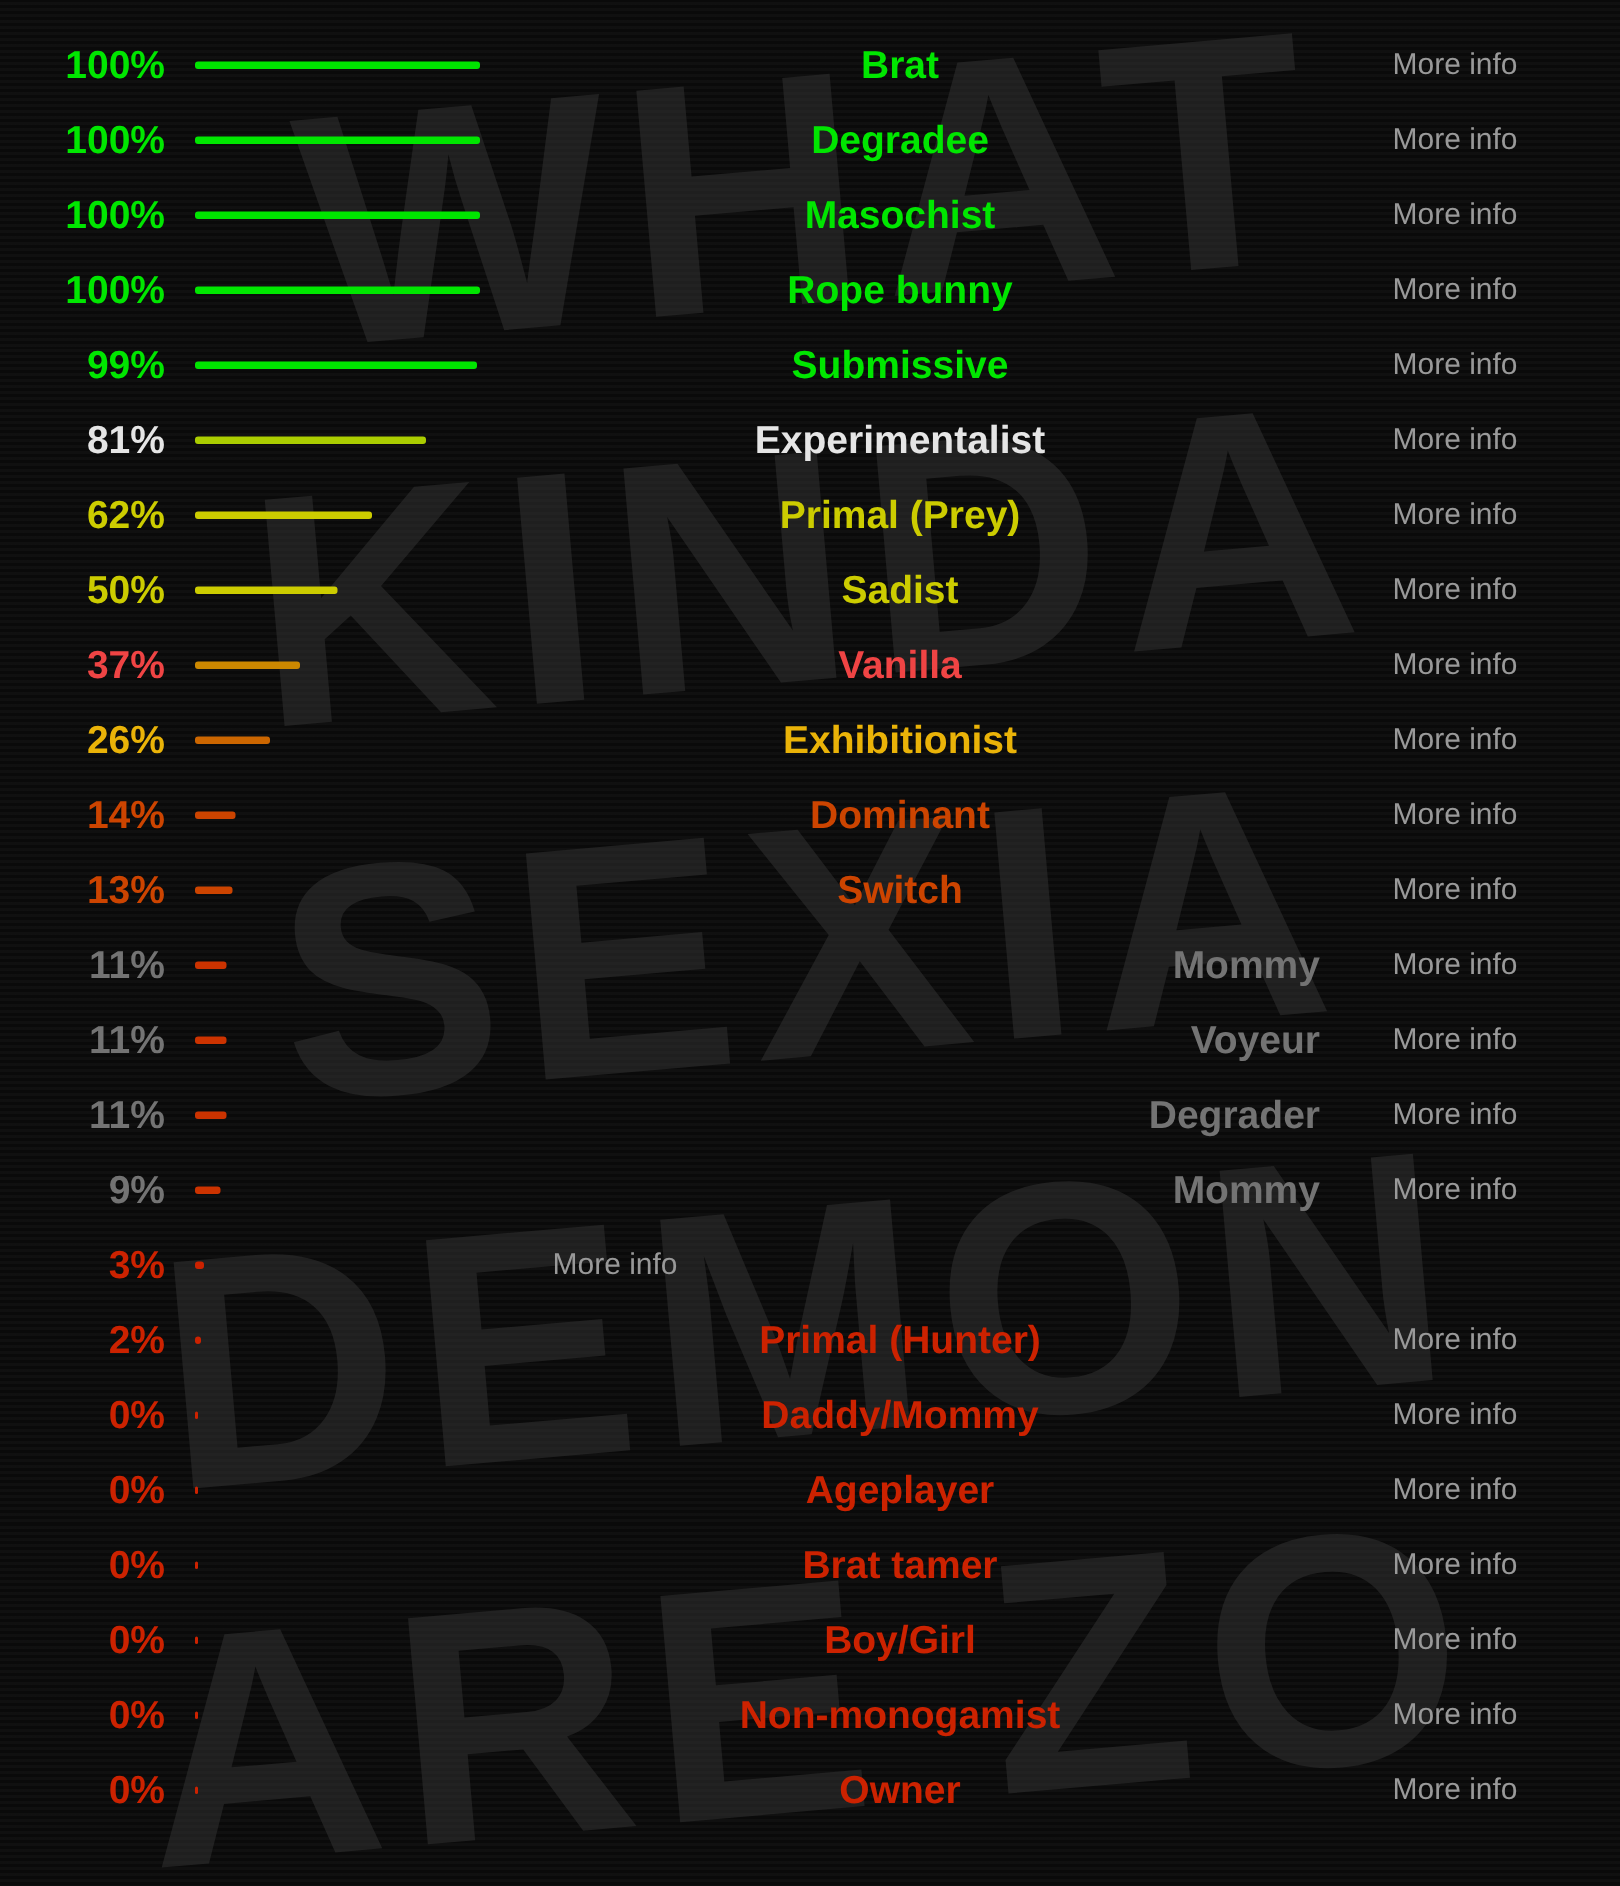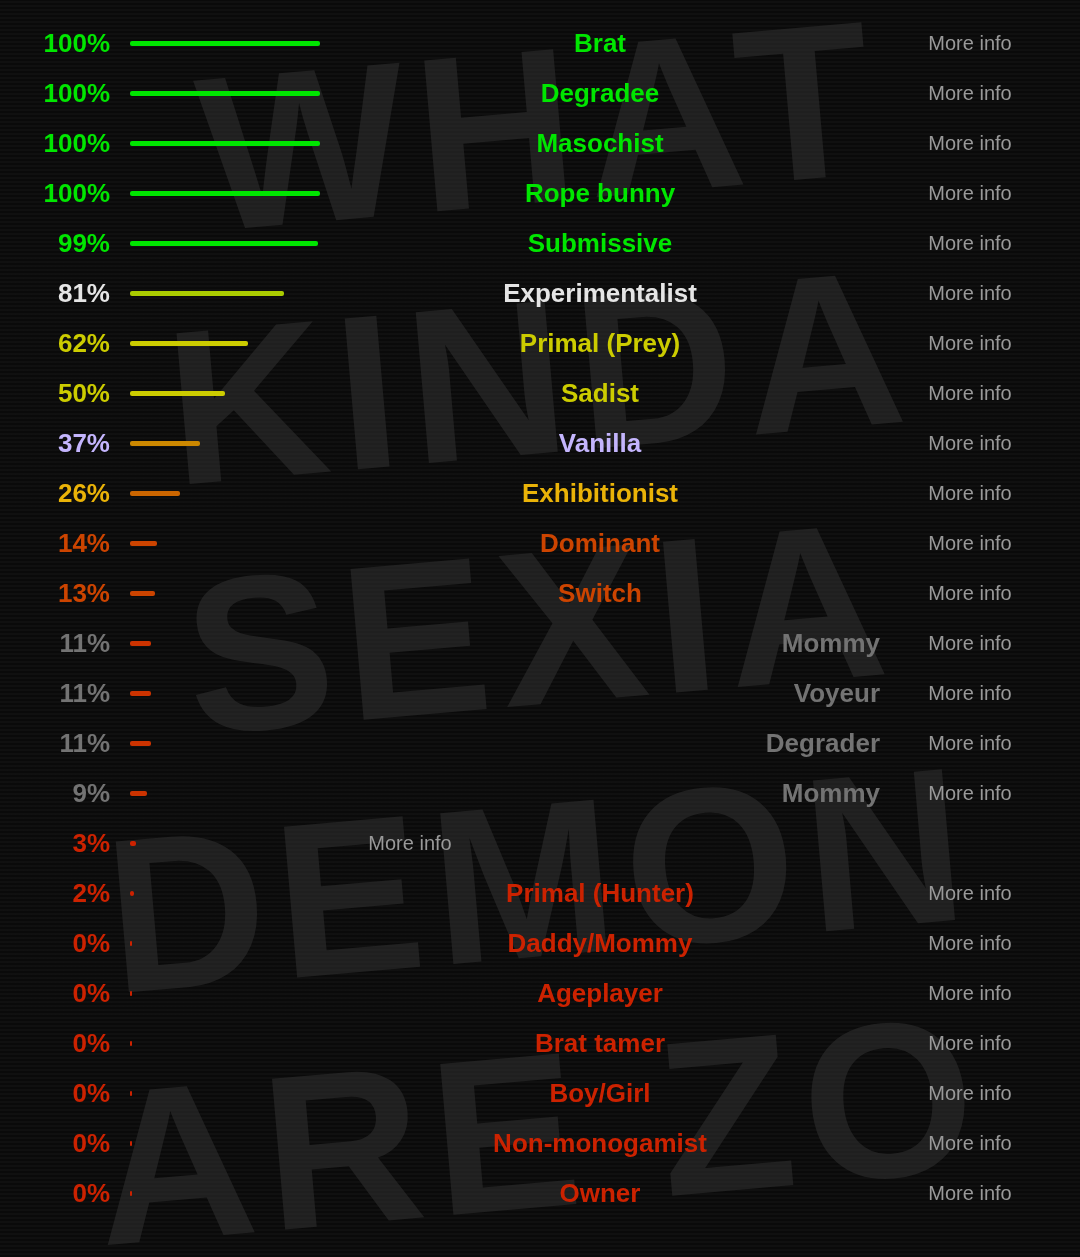--- a/index.html
+++ b/index.html
@@ -91,21 +91,21 @@
       text-align: center;
       font-size: 20px;
       color: #999;
       flex-shrink: 0;
     }
 
     
     .color-green { color: #00e600; }
     .color-yellow-green { color: #e5e5e5; }
     .color-yellow { color: #cccc00; }
-    .color-orange-yellow { color: #c4b5fd; }
+    .color-orange-yellow { color: #ef4444; }
     .color-orange { color: #eab308; }
     .color-dark-orange { color: #cc4400; }
     .color-red-orange { color: #737373; text-align: right; }
     .color-red { color: #cc2200; }
 
     .bar-green { background-color: #00e600; }
     .bar-yellow-green { background-color: #aacc00; }
     .bar-yellow { background-color: #cccc00; }
     .bar-orange-yellow { background-color: #cc8800; }
     .bar-orange { background-color: #cc6600; }

